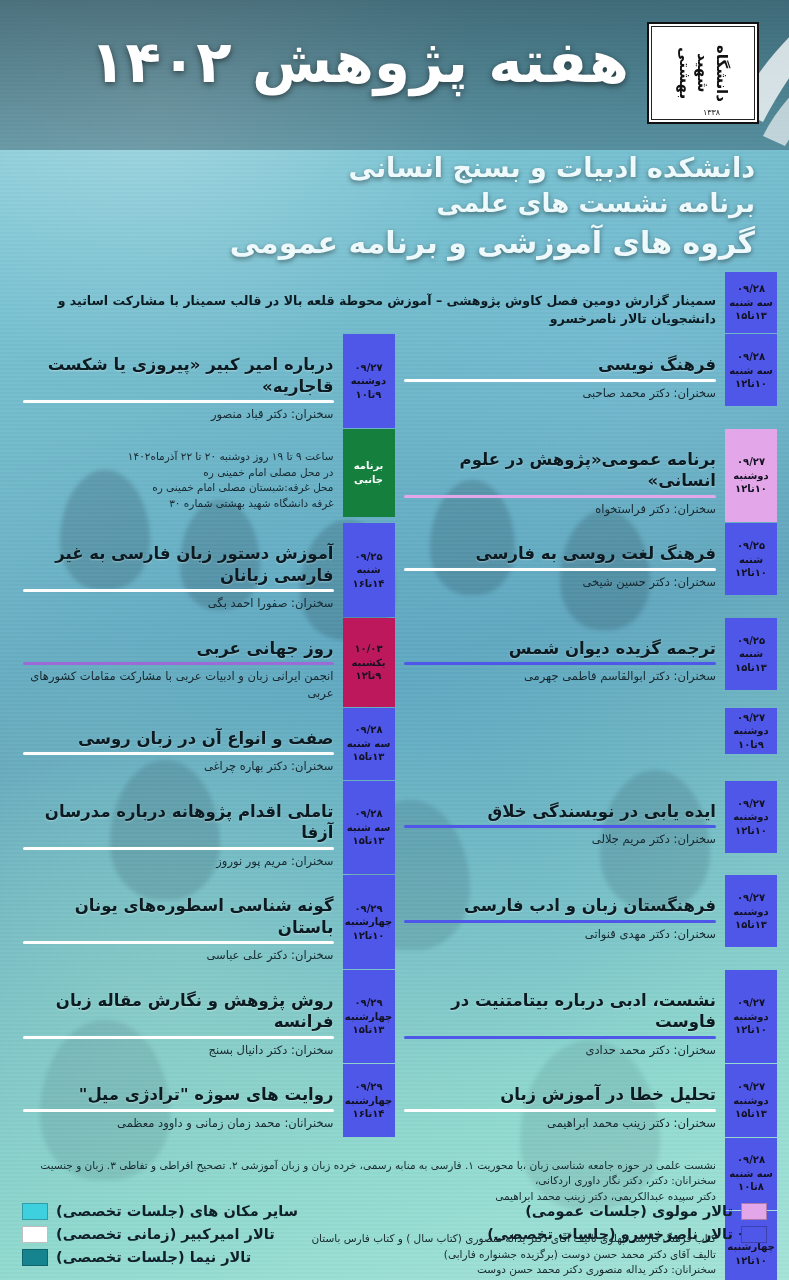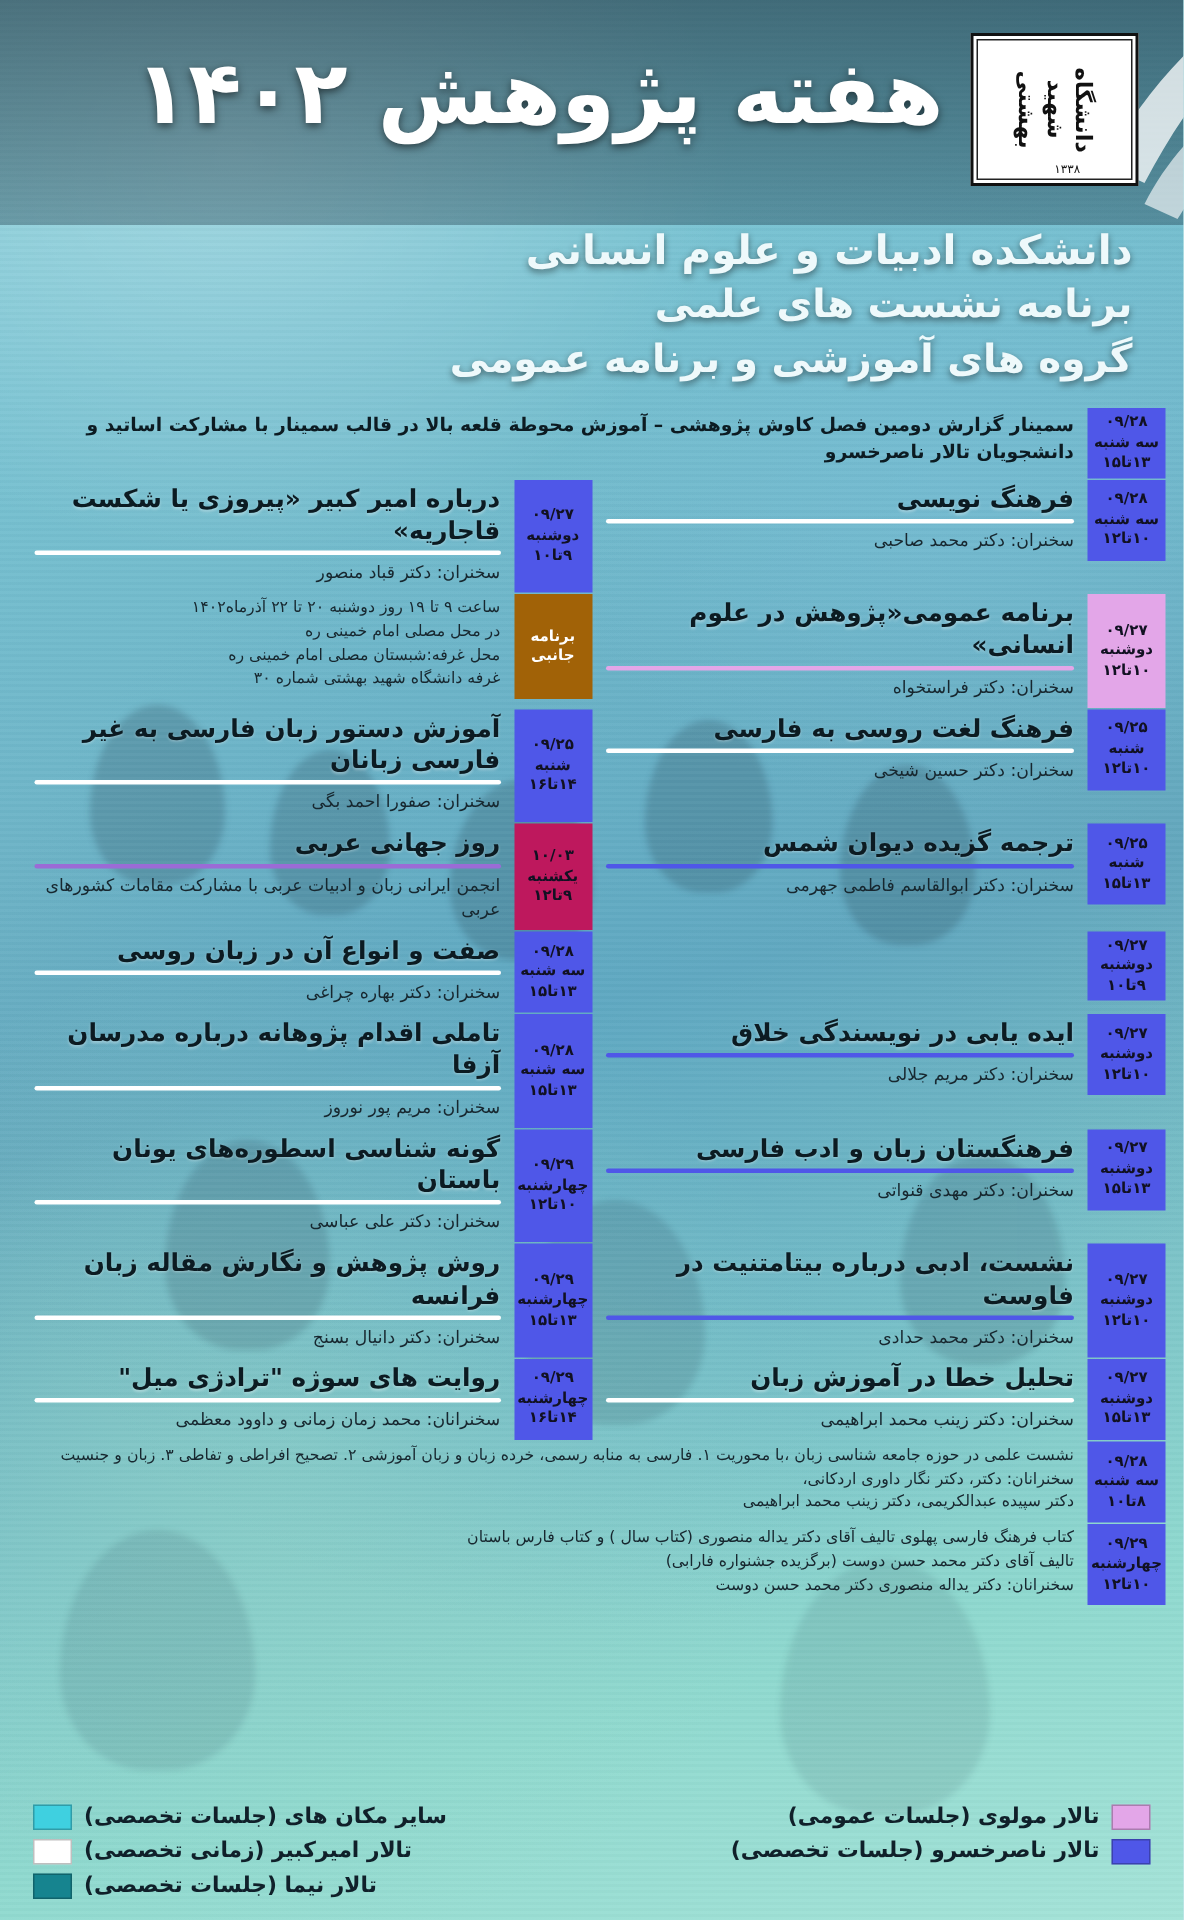--- a/index.html
+++ b/index.html
@@ -74,21 +74,21 @@
   }
   .subtitle-block{
     position:absolute; top:150px; left:0; right:0;
     text-align:right; padding-right:34px;
     z-index:5;
     color:#eef9fb;
     text-shadow:0 2px 5px rgba(0,0,0,.45);
   }
   .sub1{ font-size:27px; font-weight:bold; line-height:1.35;}
   .sub2{ font-size:26px; font-weight:bold; line-height:1.35;}
-  .sub3{ font-size:26px; font-weight:bold; line-height:1.4;padding-left:28px;}
+  .sub3{ font-size:30px; font-weight:bold; line-height:1.4;padding-left:28px;}
 
   
   .sessions{
     position:absolute; top:272px; left:0; right:0;
     z-index:6;
     padding:0 8px;
   }
   .row{
     display:flex; align-items:flex-start;
     gap:0;
@@ -110,20 +110,21 @@
     line-height:1.35;
     text-align:center;
     padding:3px 2px;
   }
   .date-chip span{ display:block; white-space:nowrap; }
 
   .body-cell{
     flex:1 1 auto;
     padding:2px 9px 5px 9px;
     direction:rtl;
+    margin-top:18px;
   }
   .s-title{
     font-size:16.5px; font-weight:bold; color:#0c1b22;
     line-height:1.3;
     text-shadow:0 1px 2px rgba(255,255,255,.35);
   }
   .s-rule{
     height:3px; margin:3px 0 3px 0; border-radius:2px; width:100%;
   }
   .s-speaker{
@@ -175,21 +176,21 @@
   <div class="logo">
     <div class="logo-inner">
       <div class="logo-txt">دانشگاه شهید بهشتی</div>
       <div class="logo-sub">۱۳۳۸</div>
     </div>
   </div>
   <div class="main-title">هفته پژوهش ۱۴۰۲</div>
 </div>
 
 <div class="subtitle-block">
-  <div class="sub1">دانشکده ادبیات و علوم انسانی</div>
+  <div class="sub1">دانشکده ادبیات و بسنج انسانی</div>
   <div class="sub2">برنامه نشست های علمی</div>
   <div class="sub3">گروه های آموزشی و برنامه عمومی</div>
 </div>
 
 <div class="sessions" id="sessions">
     <div class="row">
       <div class="right wide col" style="width: 100%;">
         <div class="date-chip" style="background: rgb(79, 87, 232);">
           <span>۰۹/۲۸</span>
           <span>سه شنبه</span>
@@ -233,21 +234,21 @@
           <span>دوشنبه</span>
           <span>۱۰تا۱۲</span>
         </div>
         <div class="body-cell">
           <div class="s-title">برنامه عمومی«پژوهش در علوم انسانی»</div>
           <div class="s-rule" style="background: rgb(227, 166, 232);"></div>
           <div class="s-speaker">سخنران:  دکتر فراستخواه</div>
         </div>
       </div>
       <div class="col left">
-        <div class="date-chip" style="background: #a16207; color: rgb(255, 255, 255);">
+        <div class="date-chip" style="background: #15803d; color: rgb(255, 255, 255);">
           <span>برنامه</span>
           <span>جانبی</span>
         </div>
         <div class="body-cell">
           <div class="s-small">ساعت ۹ تا ۱۹ روز دوشنبه ۲۰ تا ۲۲ آذرماه۱۴۰۲</div>
           <div class="s-small">در محل مصلی امام خمینی ره</div>
           <div class="s-small">محل غرفه:شبستان مصلی امام خمینی ره</div>
           <div class="s-small">غرفه دانشگاه شهید بهشتی شماره ۳۰</div>
         </div>
       </div>

